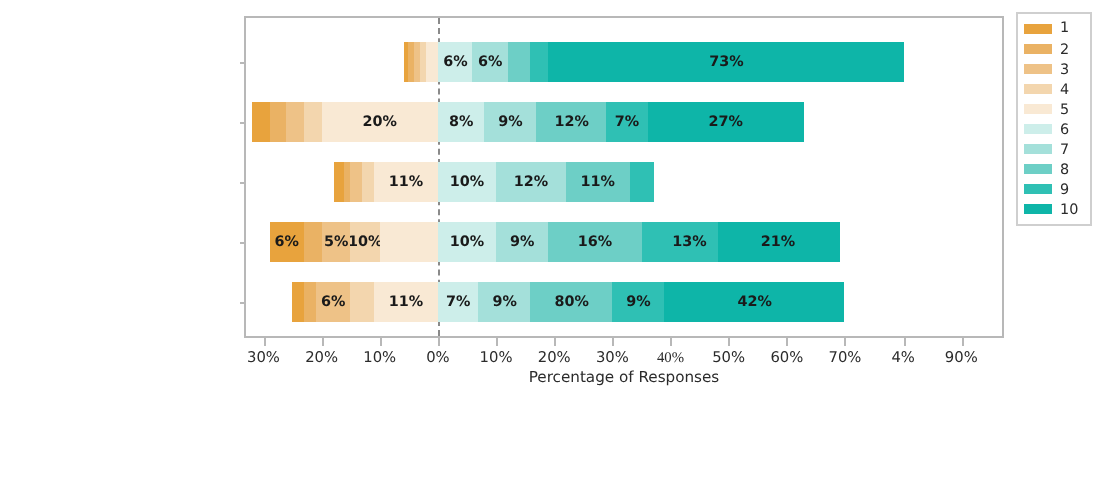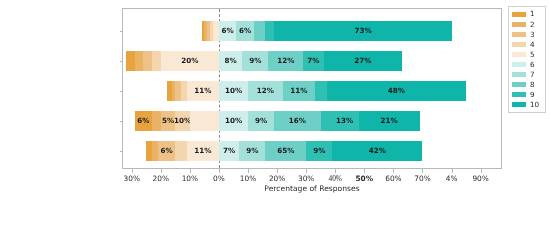--- a/index.html
+++ b/index.html
@@ -128,21 +128,20 @@
           <div class="bar-row" style="top: 72px;">
             <div class="seg" style="left: 43.6154px; width: 5.81538px; background: rgb(232, 163, 61);"></div>
             <div class="seg" style="left: 49.4308px; width: 2.90769px; background: rgb(234, 178, 100);"></div>
             <div class="seg" style="left: 52.3385px; width: 5.81538px; background: rgb(238, 194, 135);"></div>
             <div class="seg" style="left: 58.1538px; width: 5.81538px; background: rgb(243, 214, 174);"></div>
             <div class="seg" style="left: 63.9692px; width: 31.9846px; background: rgb(249, 233, 212);">11%</div>
             <div class="seg" style="left: 95.9538px; width: 29.0769px; background: rgb(205, 238, 234);">10%</div>
             <div class="seg" style="left: 125.031px; width: 34.8923px; background: rgb(164, 224, 218);">12%</div>
             <div class="seg" style="left: 159.923px; width: 31.9846px; background: rgb(109, 207, 198);">11%</div>
             <div class="seg" style="left: 191.908px; width: 11.6308px; background: rgb(47, 192, 180);"></div>
-            <div class="seg" style="left: 203.538px; width: 139.569px; background: rgb(14, 181, 168);">48%</div>
           </div>
           <div class="bar-row" style="top: 102px;">
             <div class="seg" style="left: 11.6308px; width: 17.4462px; background: rgb(232, 163, 61);">6%</div>
             <div class="seg" style="left: 29.0769px; width: 8.72308px; background: rgb(234, 178, 100);"></div>
             <div class="seg" style="left: 37.8px; width: 14.5385px; background: rgb(238, 194, 135);">5%</div>
             <div class="seg" style="left: 52.3385px; width: 14.5385px; background: rgb(243, 214, 174);">10%</div>
             <div class="seg" style="left: 66.8769px; width: 29.0769px; background: rgb(249, 233, 212);"></div>
             <div class="seg" style="left: 95.9538px; width: 29.0769px; background: rgb(205, 238, 234);">10%</div>
             <div class="seg" style="left: 125.031px; width: 26.1692px; background: rgb(164, 224, 218);">9%</div>
             <div class="seg" style="left: 151.2px; width: 46.5231px; background: rgb(109, 207, 198);">16%</div>
@@ -150,21 +149,21 @@
             <div class="seg" style="left: 235.523px; width: 61.0615px; background: rgb(14, 181, 168);">21%</div>
           </div>
           <div class="bar-row" style="top: 132px;">
             <div class="seg" style="left: 23.2615px; width: 5.81538px; background: rgb(232, 163, 61);"></div>
             <div class="seg" style="left: 29.0769px; width: 5.81538px; background: rgb(234, 178, 100);"></div>
             <div class="seg" style="left: 34.8923px; width: 17.4462px; background: rgb(238, 194, 135);">6%</div>
             <div class="seg" style="left: 52.3385px; width: 11.6308px; background: rgb(243, 214, 174);"></div>
             <div class="seg" style="left: 63.9692px; width: 31.9846px; background: rgb(249, 233, 212);">11%</div>
             <div class="seg" style="left: 95.9538px; width: 20.3538px; background: rgb(205, 238, 234);">7%</div>
             <div class="seg" style="left: 116.308px; width: 26.1692px; background: rgb(164, 224, 218);">9%</div>
-            <div class="seg" style="left: 142.477px; width: 40.7077px; background: rgb(109, 207, 198);">65%</div>
+            <div class="seg" style="left: 142.477px; width: 40.7077px; background: rgb(109, 207, 198);">80%</div>
             <div class="seg" style="left: 183.185px; width: 26.1692px; background: rgb(47, 192, 180);">9%</div>
             <div class="seg" style="left: 209.354px; width: 90.1385px; background: rgb(14, 181, 168);">42%</div>
           </div>
         </div>
       <div id="yticks">
           <div class="ytick" style="top: 22px;"></div>
           <div class="ytick" style="top: 52px;"></div>
           <div class="ytick" style="top: 82px;"></div>
           <div class="ytick" style="top: 112px;"></div>
           <div class="ytick" style="top: 142px;"></div>
@@ -183,21 +182,21 @@
       <div class="xticklabel" style="left: 218.954px;">0%</div>
       <div class="xtick" style="left: 248.031px;"></div>
       <div class="xticklabel" style="left: 248.031px;">10%</div>
       <div class="xtick" style="left: 277.108px;"></div>
       <div class="xticklabel" style="left: 277.108px;">20%</div>
       <div class="xtick" style="left: 306.185px;"></div>
       <div class="xticklabel" style="left: 306.185px;">30%</div>
       <div class="xtick" style="left: 335.262px;"></div>
       <div class="xticklabel" style="left: 335.262px; font-family: Liberation Serif, serif;">40%</div>
       <div class="xtick" style="left: 364.338px;"></div>
-      <div class="xticklabel" style="left: 364.338px; font-weight: bold;">50%</div>
+      <div class="xticklabel" style="left: 364.338px;">50%</div>
       <div class="xtick" style="left: 393.415px;"></div>
       <div class="xticklabel" style="left: 393.415px; text-align: center;">60%</div>
       <div class="xtick" style="left: 422.492px;"></div>
       <div class="xticklabel" style="left: 422.492px;">70%</div>
       <div class="xtick" style="left: 451.569px;"></div>
       <div class="xticklabel" style="left: 451.569px;">4%</div>
       <div class="xtick" style="left: 480.646px;"></div>
       <div class="xticklabel" style="left: 480.646px;">90%</div>
     </div>
   <div id="xaxis-title">Percentage of Responses</div>

